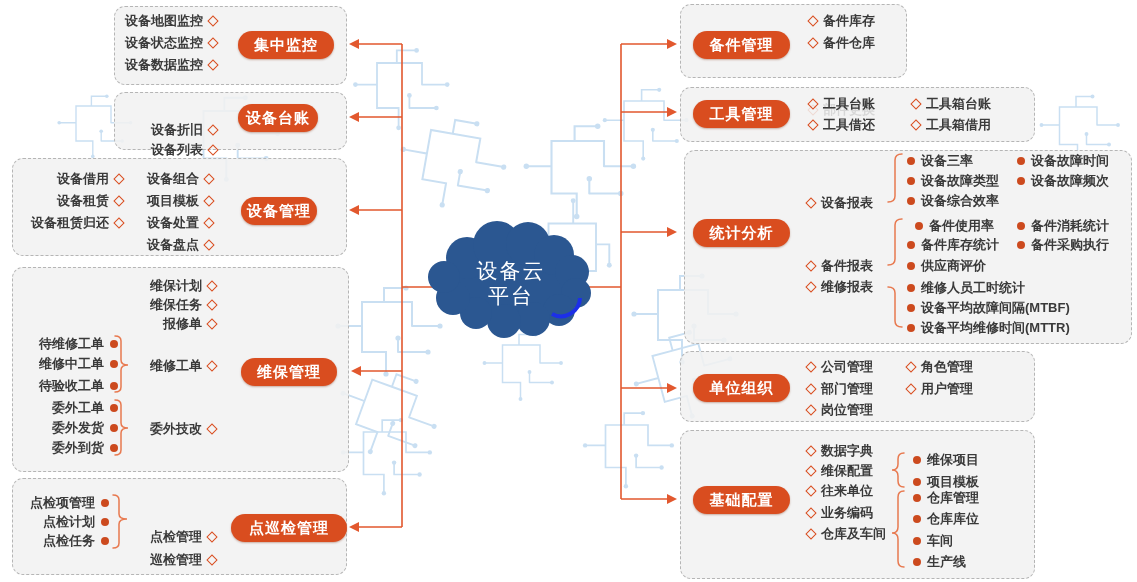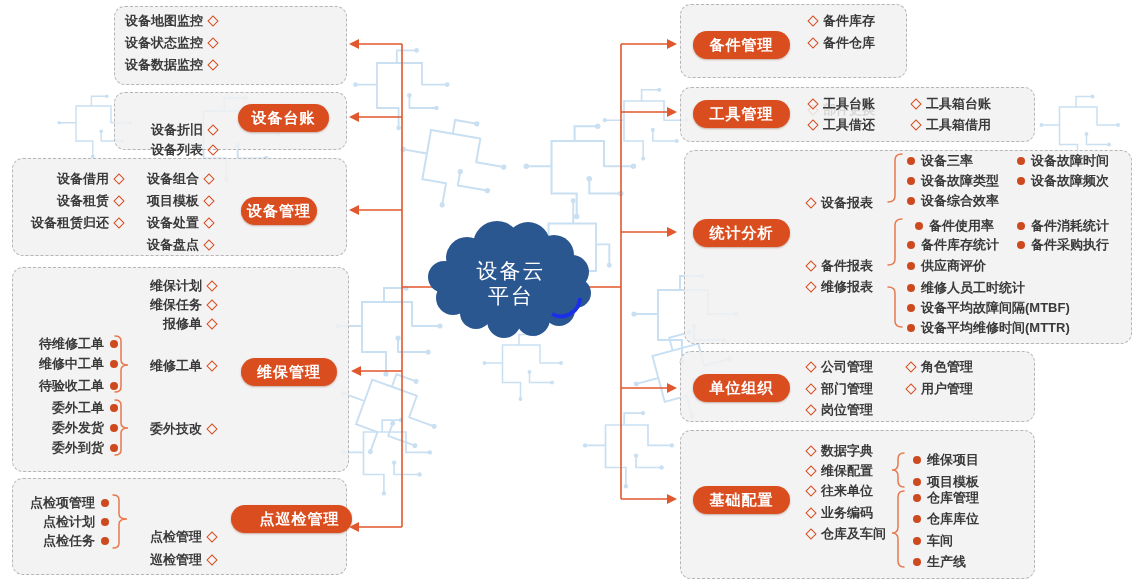--- a/index.html
+++ b/index.html
@@ -64,32 +64,35 @@
         <span class="dm"></span>
       </div>
     <div class="item" style="right:129px;top:26px;">
         <span>设备状态监控</span>
         <span class="dm"></span>
       </div>
     <div class="item" style="right:129px;top:48px;">
         <span>设备数据监控</span>
         <span class="dm"></span>
       </div>
+    <div class="pill" style="left:123px;top:24px;width:96px;">
+        <span>集中监控</span>
+      </div>
   </div>
 
   <div class="box" style="left:114px;top:92px;width:231px;height:56px;">
     <div class="item" style="right:129px;top:7px;margin-top:40px;">
         <span>设备列表</span>
         <span class="dm"></span>
       </div>
     <div class="item" style="right:129px;top:27px;">
         <span>设备折旧</span>
         <span class="dm"></span>
       </div>
-    <div class="pill" style="left:123px;top:11px;width:91px;">
+    <div class="pill" style="left:123px;top:11px;width:80px;">
         <span>设备台账</span>
       </div>
   </div>
 
   <div class="box" style="left:12px;top:158px;width:333px;height:96px;">
     <div class="item" style="right:223px;top:10px;">
         <span>设备借用</span>
         <span class="dm"></span>
       </div>
     <div class="item" style="right:223px;top:32px;">
@@ -185,21 +188,21 @@
         <span class="bu"></span>
       </div>
     <div class="item" style="right:130px;top:48px;">
         <span>点检管理</span>
         <span class="dm"></span>
       </div>
     <div class="item" style="right:130px;top:71px;">
         <span>巡检管理</span>
         <span class="dm"></span>
       </div>
-    <div class="pill" style="left:218px;top:26px;width:105px;padding-left:16px;">
+    <div class="pill" style="left:218px;top:35px;width:116px;">
         <span>点巡检管理</span>
       </div>
   </div>
 
   <div class="box" style="left:680px;top:4px;width:225px;height:72px;">
     <div class="pill" style="left:12px;top:26px;width:97px;">
         <span>备件管理</span>
       </div>
     <div class="item" style="left:128px;top:6px;">
         <span class="dm"></span>

